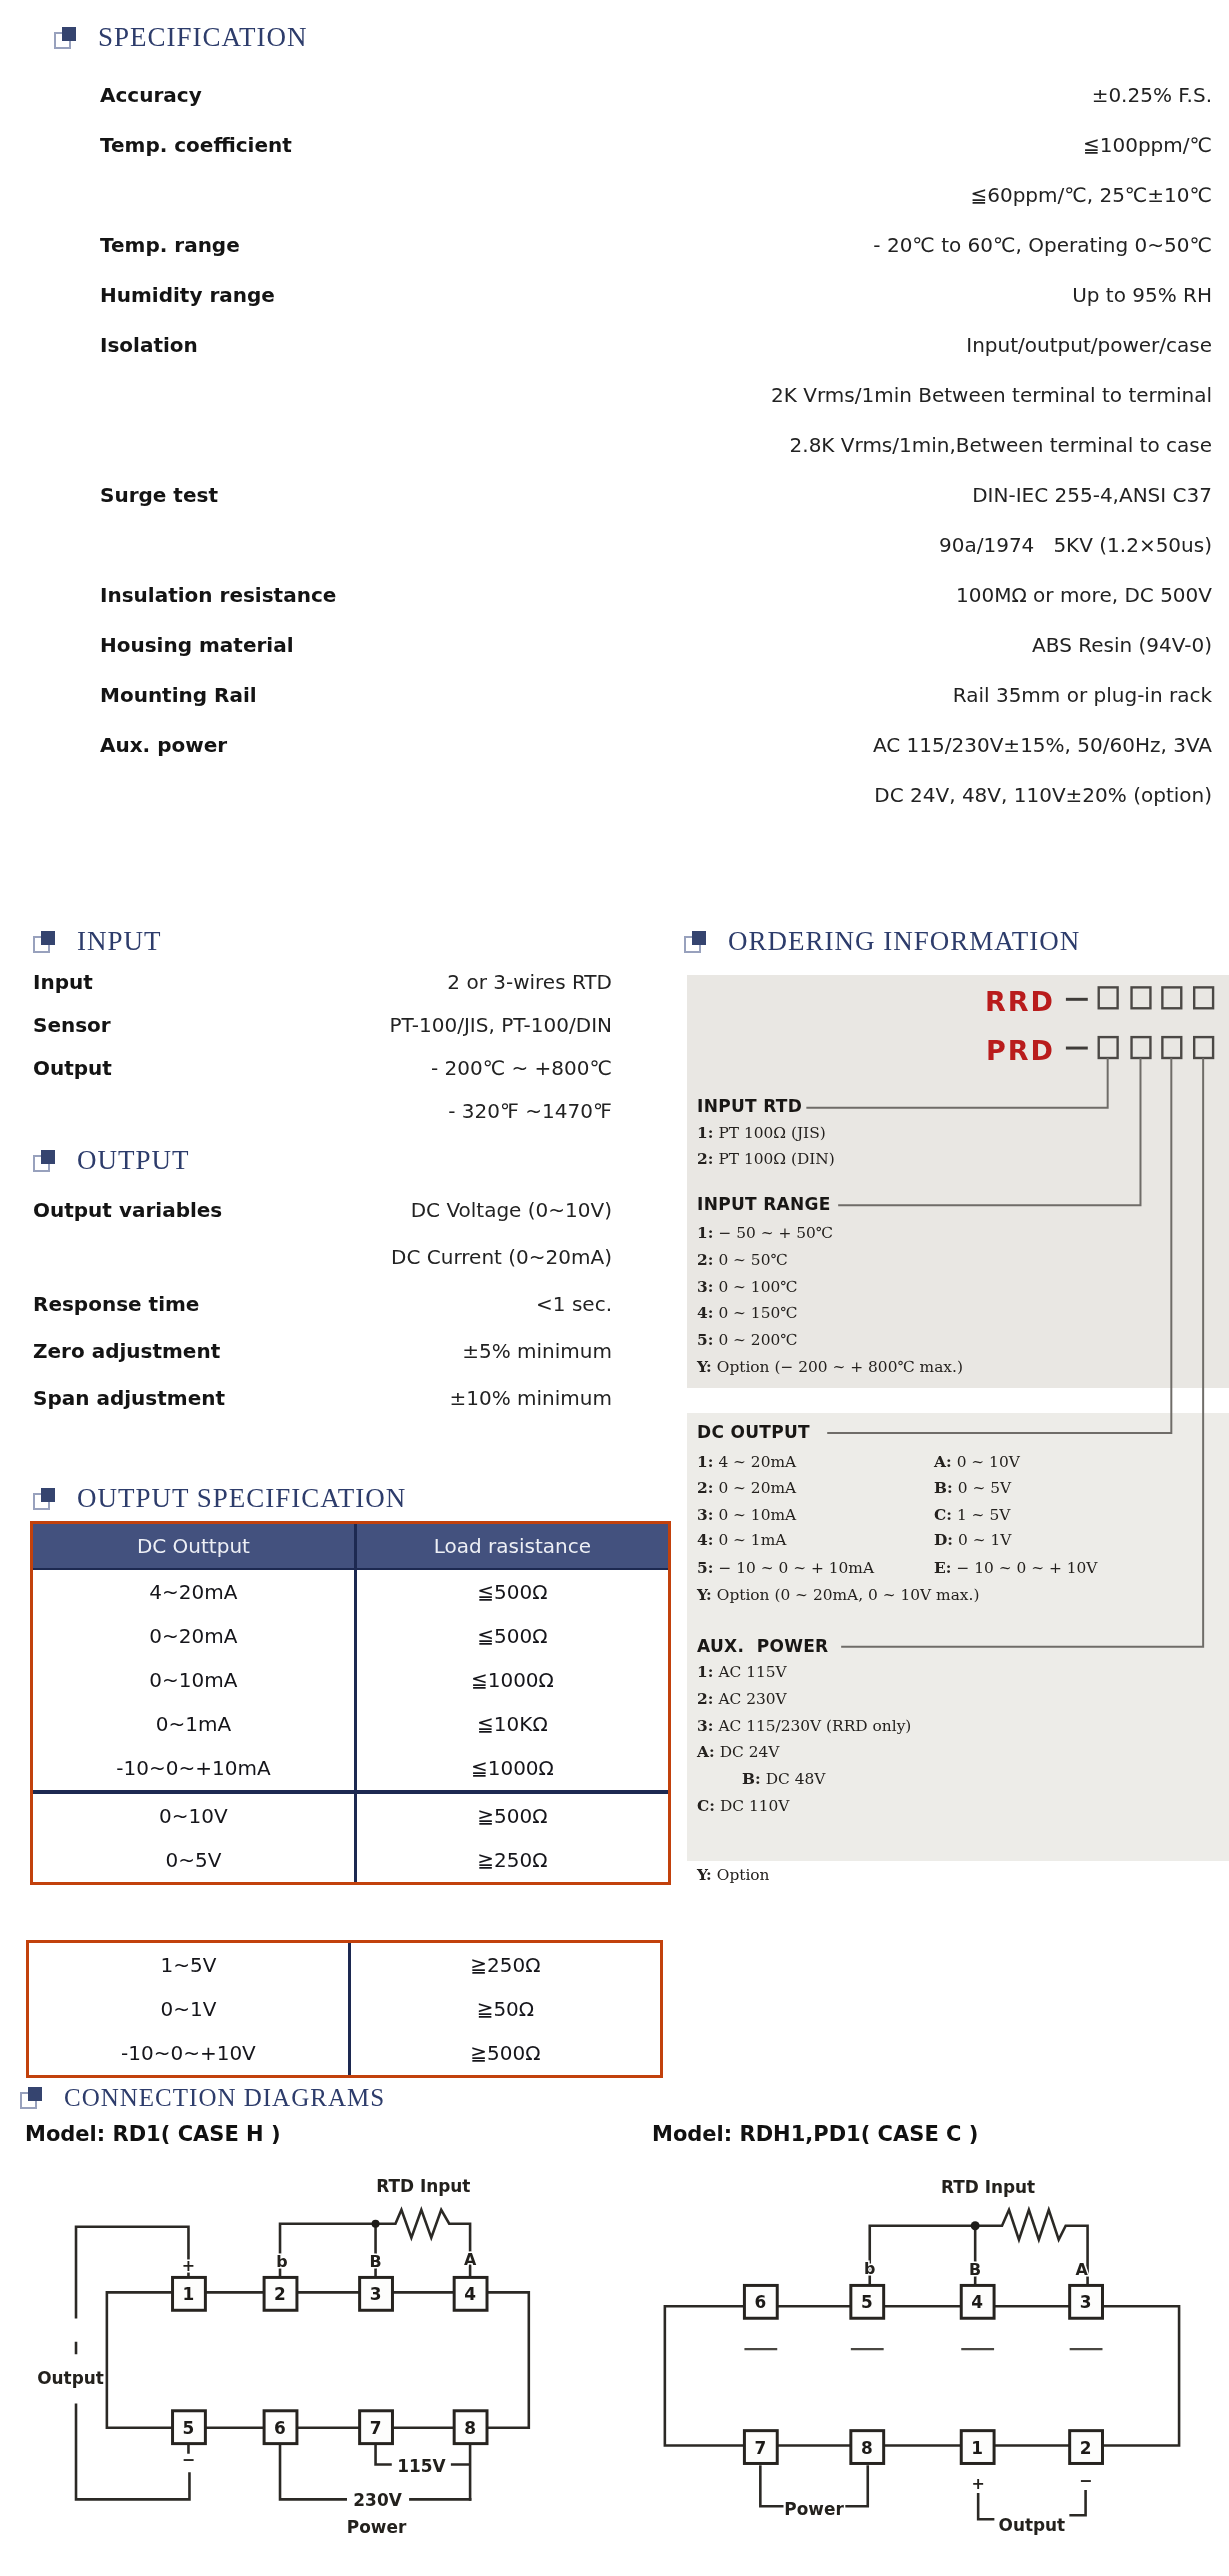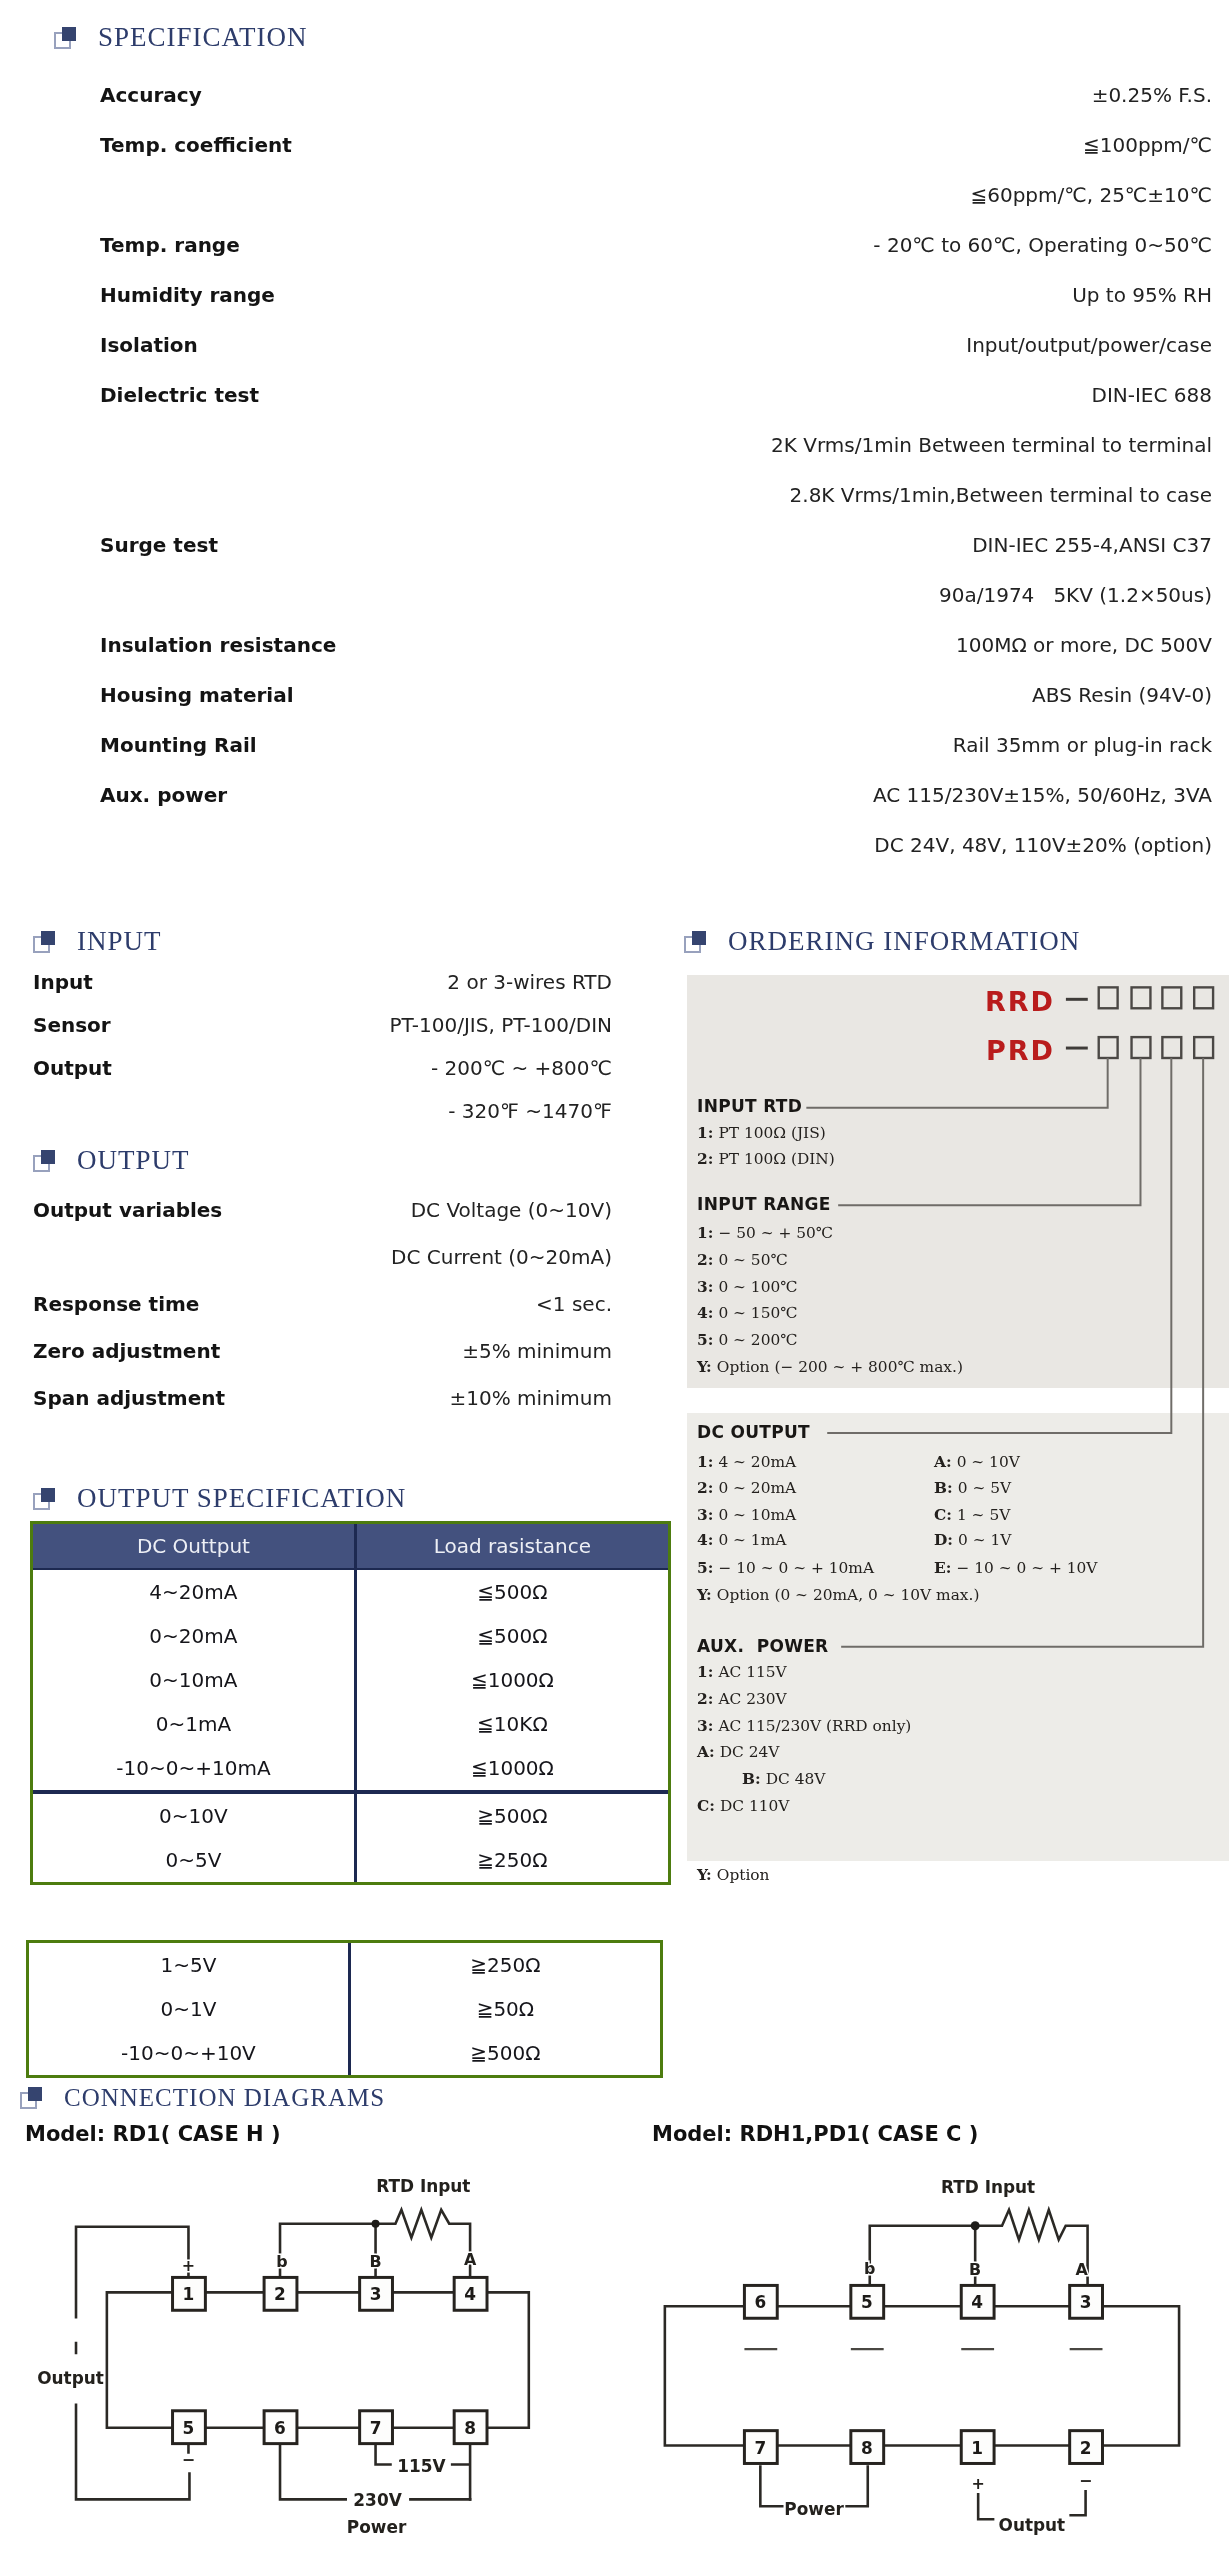--- a/index.html
+++ b/index.html
@@ -31,21 +31,21 @@
          white-space:pre;letter-spacing:0.3px;}
   .ord-i{position:absolute;left:10px;font-family:"DejaVu Serif",serif;font-size:15.4px;
          color:#24211e;white-space:pre;}
   .ord-i .k{font-weight:bold;margin-right:5px;}
   .ord-i.col2{left:247px;}
   #ordering svg{position:absolute;left:0;top:0;}
   .ord-line{stroke:#6f6c68;stroke-width:2;fill:none;}
   .ord-box{stroke:#4b4845;stroke-width:2.4;fill:none;}
   .ord-dash{stroke:#3f3c39;stroke-width:3;}
   
-  .spec-table{position:absolute;border:3px solid #4d7c0f;background:#fff;}
+  .spec-table{position:absolute;border:3px solid #c2410c;background:#fff;}
   .st-row,.st-head{display:grid;grid-template-columns:51% 49%;}
   .st-head{background:#43517e;border-bottom:2px solid #1d2951;}
   .st-hcell{height:44px;display:flex;align-items:center;justify-content:center;
             color:#edeff5;font-size:20px;}
   .st-cell{height:44px;display:flex;align-items:center;justify-content:center;
            font-size:20px;color:#15151a;}
   #table2 .st-cell{height:44px;}
   .st-hcell:first-child,.st-cell:first-child{border-right:3px solid #1d2951;}
   .group-sep{border-top:4px solid #1d2951;}
   
@@ -86,24 +86,20 @@
       <span class="lbl">Temp. range</span>
       <span class="val">- 20℃ to 60℃, Operating 0~50℃</span>
     </div>
   <div class="kv-row">
       <span class="lbl">Humidity range</span>
       <span class="val">Up to 95% RH</span>
     </div>
   <div class="kv-row">
       <span class="lbl">Isolation</span>
       <span class="val">Input/output/power/case</span>
-    </div>
-  <div class="kv-row">
-      <span class="lbl">Dielectric test</span>
-      <span class="val">DIN-IEC 688</span>
     </div>
   <div class="kv-row">
       <span class="lbl"></span>
       <span class="val">2K Vrms/1min Between terminal to terminal</span>
     </div>
   <div class="kv-row">
       <span class="lbl"></span>
       <span class="val">2.8K Vrms/1min,Between terminal to case</span>
     </div>
   <div class="kv-row">

